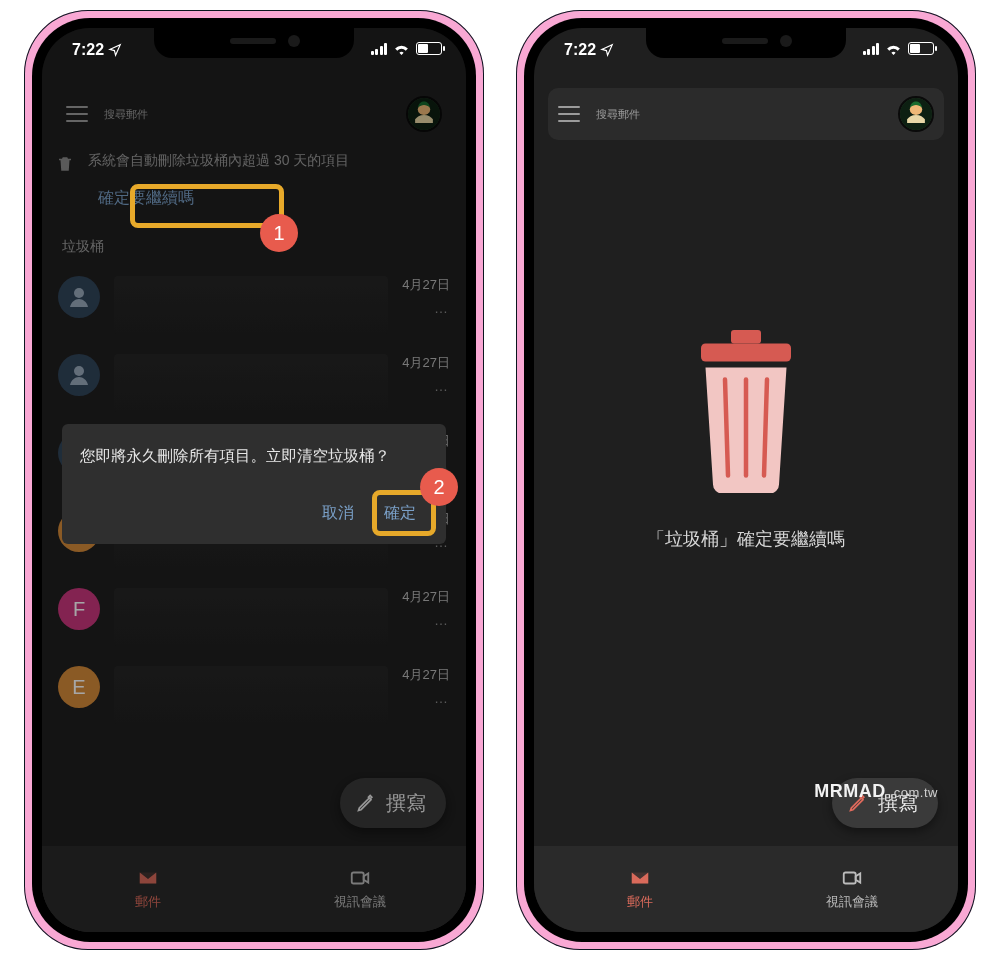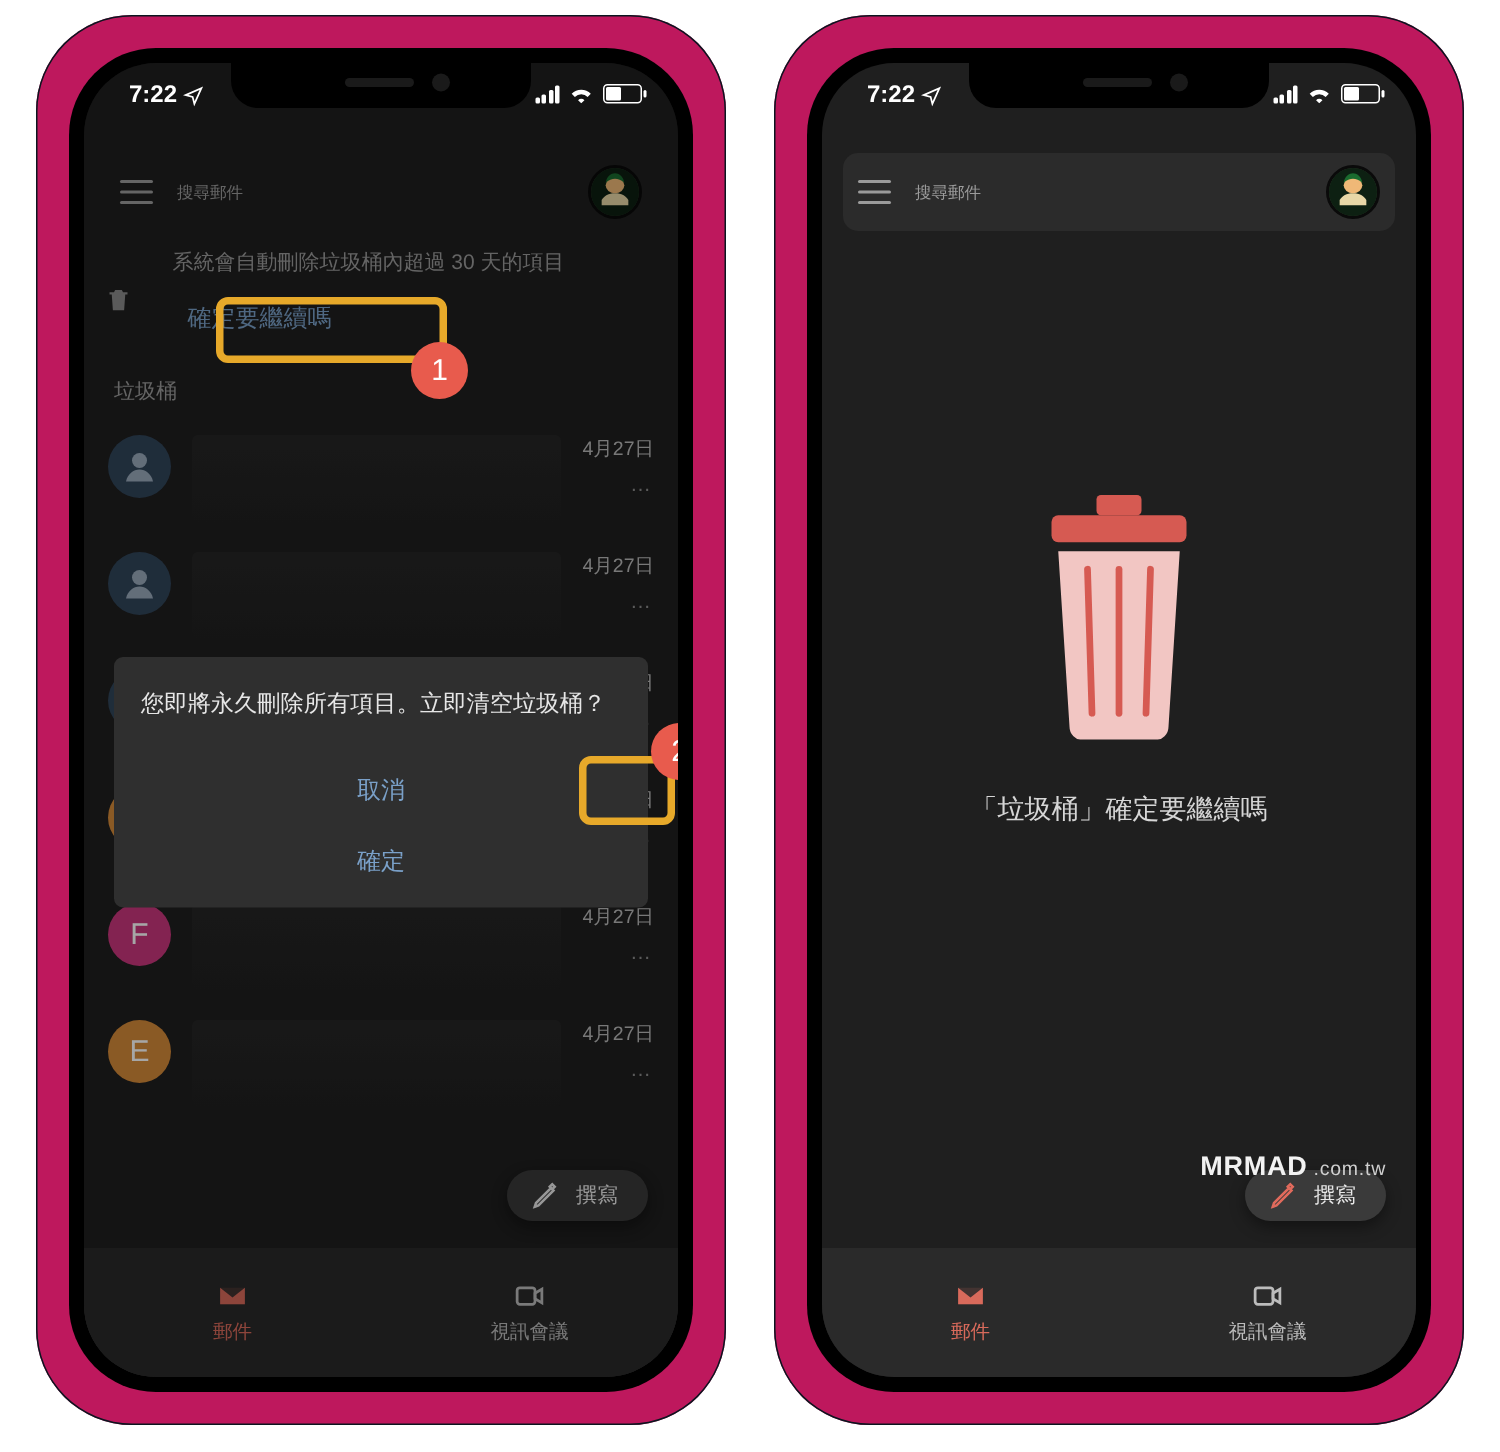--- a/index.html
+++ b/index.html
@@ -14,22 +14,22 @@
   .stage {
     position: relative;
     width: 1000px;
     height: 968px;
   }
   .phone {
     position: absolute;
     width: 460px;
     height: 940px;
     border-radius: 64px;
-    background: #be185d;
-    padding: 22px;
+    background: #f9a8d4;
+    padding: 8px;
     box-shadow: 0 0 0 1px #0b1620 inset;
   }
   .phone-left  { left: 24px;  top: 10px; }
   .phone-right { left: 516px; top: 10px; }
   .bezel {
     width: 100%;
     height: 100%;
     border-radius: 58px;
     background: #000;
     padding: 10px;
@@ -134,21 +134,21 @@
     width:36px;height:36px;border-radius:50%;background:#223322;
     display:flex;align-items:center;justify-content:center;overflow:hidden;
     border:2px solid #0a0a0a;
   }
   .avatar-top svg{width:100%;height:100%;}
 
   
   .banner{
     position:absolute; top:124px; left:14px; right:14px;
     color:#9a9a9a; font-size:14px;
-    display:flex;align-items:center;gap:27px;
+    display:flex;align-items:flex-start;gap:14px;
   }
   .trash-small{
     width:18px;height:20px;flex:0 0 18px; margin-top:2px;
   }
   .banner-col{flex:1;}
   .empty-link{
     display:inline-block; margin-top:10px;
     color:#7aa0c8; font-size:16px;
     padding:8px 10px;
   }
@@ -189,45 +189,45 @@
     flex:1;display:flex;flex-direction:column;align-items:center;justify-content:center;gap:4px;
     color:#bcbcbc;font-size:13px;
   }
   .tab.active{color:#d96a5b;}
   .tab svg{width:24px;height:22px;}
 
   
   .fab{
     position:absolute; right:20px; bottom:104px;
     background:#3a3a3a; color:#e8e8e8;
-    height:34px; padding:0 20px 0 16px;
+    height:50px; padding:0 20px 0 16px;
     border-radius:25px;
     display:flex;align-items:center;gap:10px;
-    font-size:14px;
+    font-size:20px;
     box-shadow:0 4px 10px rgba(0,0,0,.4);
   }
   .fab svg{width:20px;height:20px;}
   .fab.red-pencil svg{stroke:#e06a5c;}
 
   
   .dim{
     position:absolute;inset:0;background:rgba(0,0,0,.35);z-index:20;
   }
 
   
   .dialog{
     position:absolute; left:20px; right:20px; top:396px;
     background:#2f2f2f; border-radius:6px;
     padding:20px 18px 10px 18px;
     z-index:30;
     color:#e6e6e6;
   }
   .dialog-msg{font-size:15.5px;line-height:1.5;}
   .dialog-actions{
-    display:flex;justify-content:flex-end;gap:6px;margin-top:26px;flex-direction:column;
+    display:flex;justify-content:flex-end;gap:6px;margin-top:26px;
   }
   .dialog-actions button{
     background:none;border:none;color:#7aa0c8;font-size:16px;
     padding:10px 12px;cursor:pointer;font-family:inherit;
   }
 
   
   .hl{
     position:absolute;border:5px solid #e7a92a;border-radius:8px;z-index:60;
     pointer-events:none;

